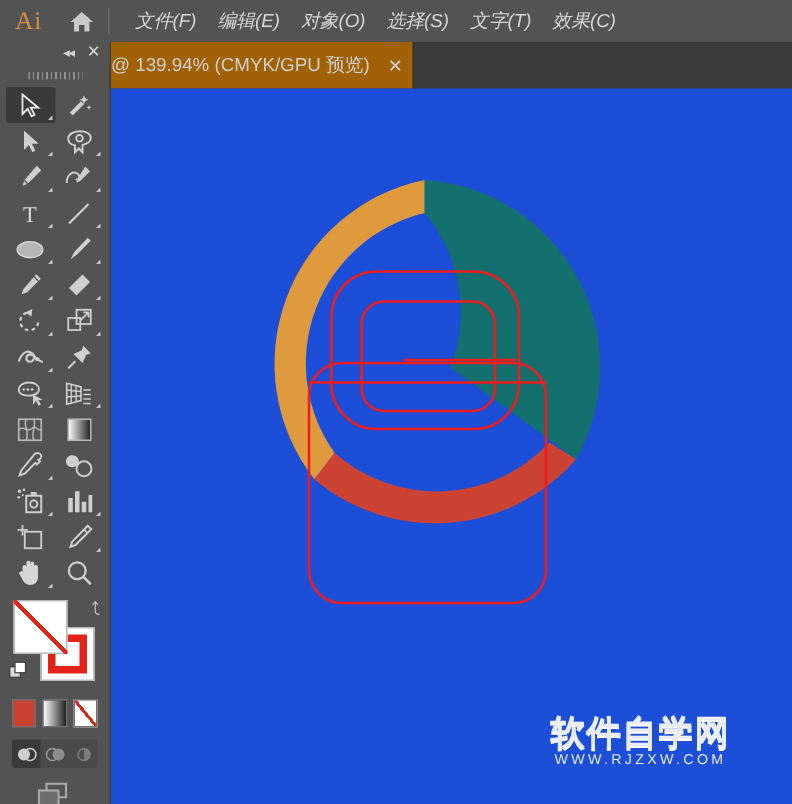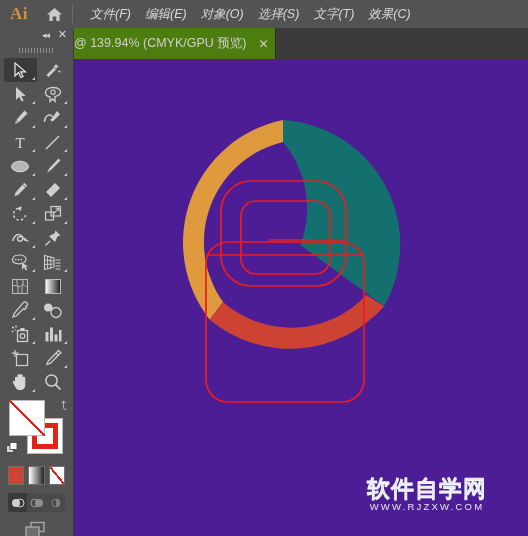--- a/index.html
+++ b/index.html
@@ -11,52 +11,52 @@
   }
   #app{position:relative;width:528px;height:536px;}
 
   
   .menubar{
     position:absolute;left:0;top:0;width:528px;height:28px;
     background:#535353;display:flex;align-items:center;
   }
   .ai-logo{
     width:38px;height:28px;display:flex;align-items:center;justify-content:center;
-    color:#d98c3f;font-size:17px;font-weight:700;letter-spacing:.5px;
+    color:#d98c3f;font-size:17px;font-weight:400;letter-spacing:.5px;
     font-family:"Liberation Serif","DejaVu Serif",serif;
   }
   .home-btn{
     width:32px;height:28px;display:flex;align-items:center;justify-content:center;
   }
   .menu-sep{width:1px;height:18px;background:#6b6b6b;margin:0 4px 0 2px;}
   .menu-items{display:flex;align-items:center;margin-left:6px;}
   .menu-item{
     color:#d8d8d8;font-size:12.5px;padding:4px 7px;white-space:nowrap;font-style:italic;
   }
 
   
   .tabbar{
     position:absolute;left:0;top:28px;width:528px;height:31px;
     background:#3b3b3b;border-bottom:1px solid #2b2b2b;
   }
   .doc-tab{
     position:absolute;left:64px;top:0;height:31px;
-    background:#4d7c0f;display:flex;align-items:center;
+    background:#a16207;display:flex;align-items:center;
     padding:0 6px 0 10px;border-right:1px solid #2f2f2f;
   }
   .doc-tab-label{color:#cfcfcf;font-size:12.5px;white-space:nowrap;}
   .doc-tab-close{
     color:#d0d0d0;font-size:12px;margin-left:11px;width:12px;text-align:center;
     line-height:1;
   }
 
   
   .canvas{
     position:absolute;left:73px;top:59px;width:455px;height:477px;
-    background:#4c1d95;overflow:hidden;
+    background:#1d4ed8;overflow:hidden;
   }
   .artwork{position:absolute;left:0;top:0;width:455px;height:477px;}
 
   
   .watermark{
     position:absolute;left:278px;top:417px;width:152px;
     text-align:center;user-select:none;
   }
   .wm-cn{
     font-size:23px;font-weight:700;color:#e9edf2;letter-spacing:1px;

